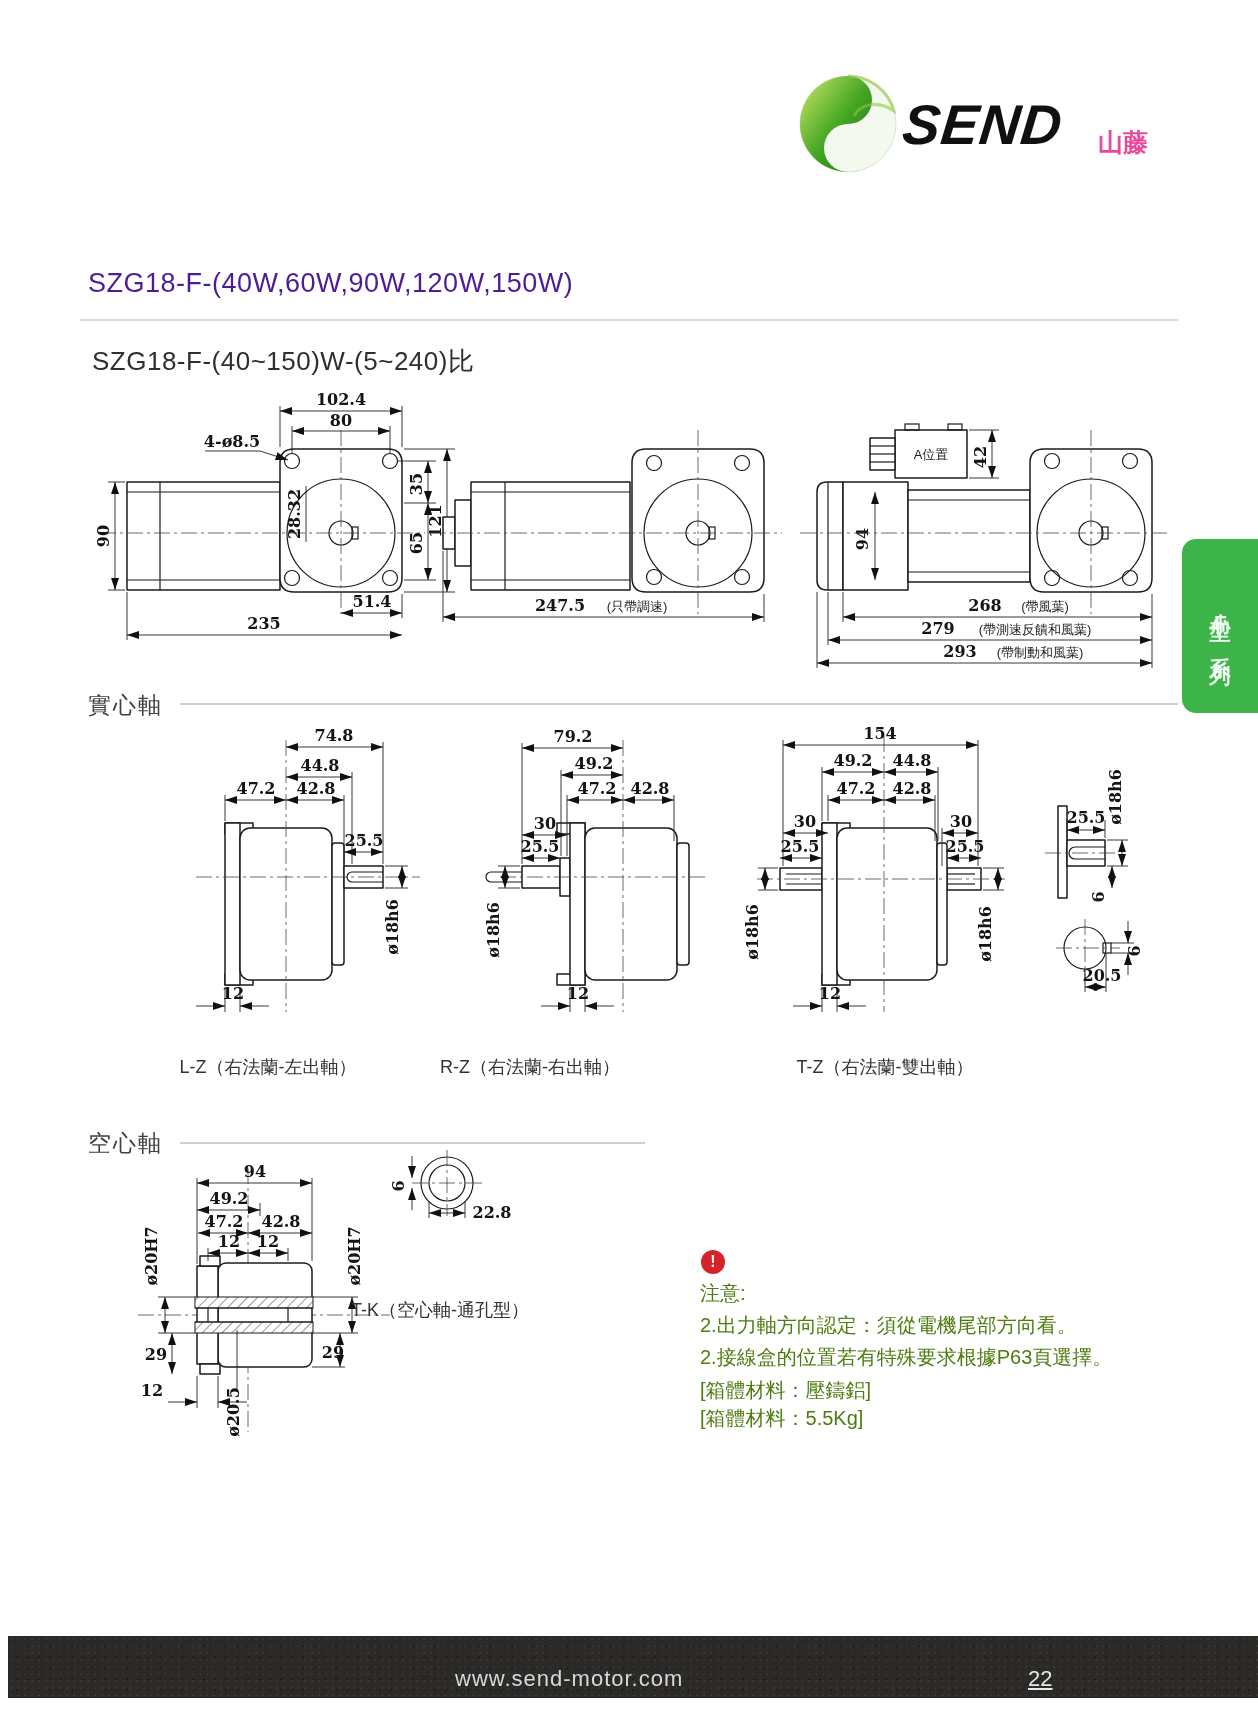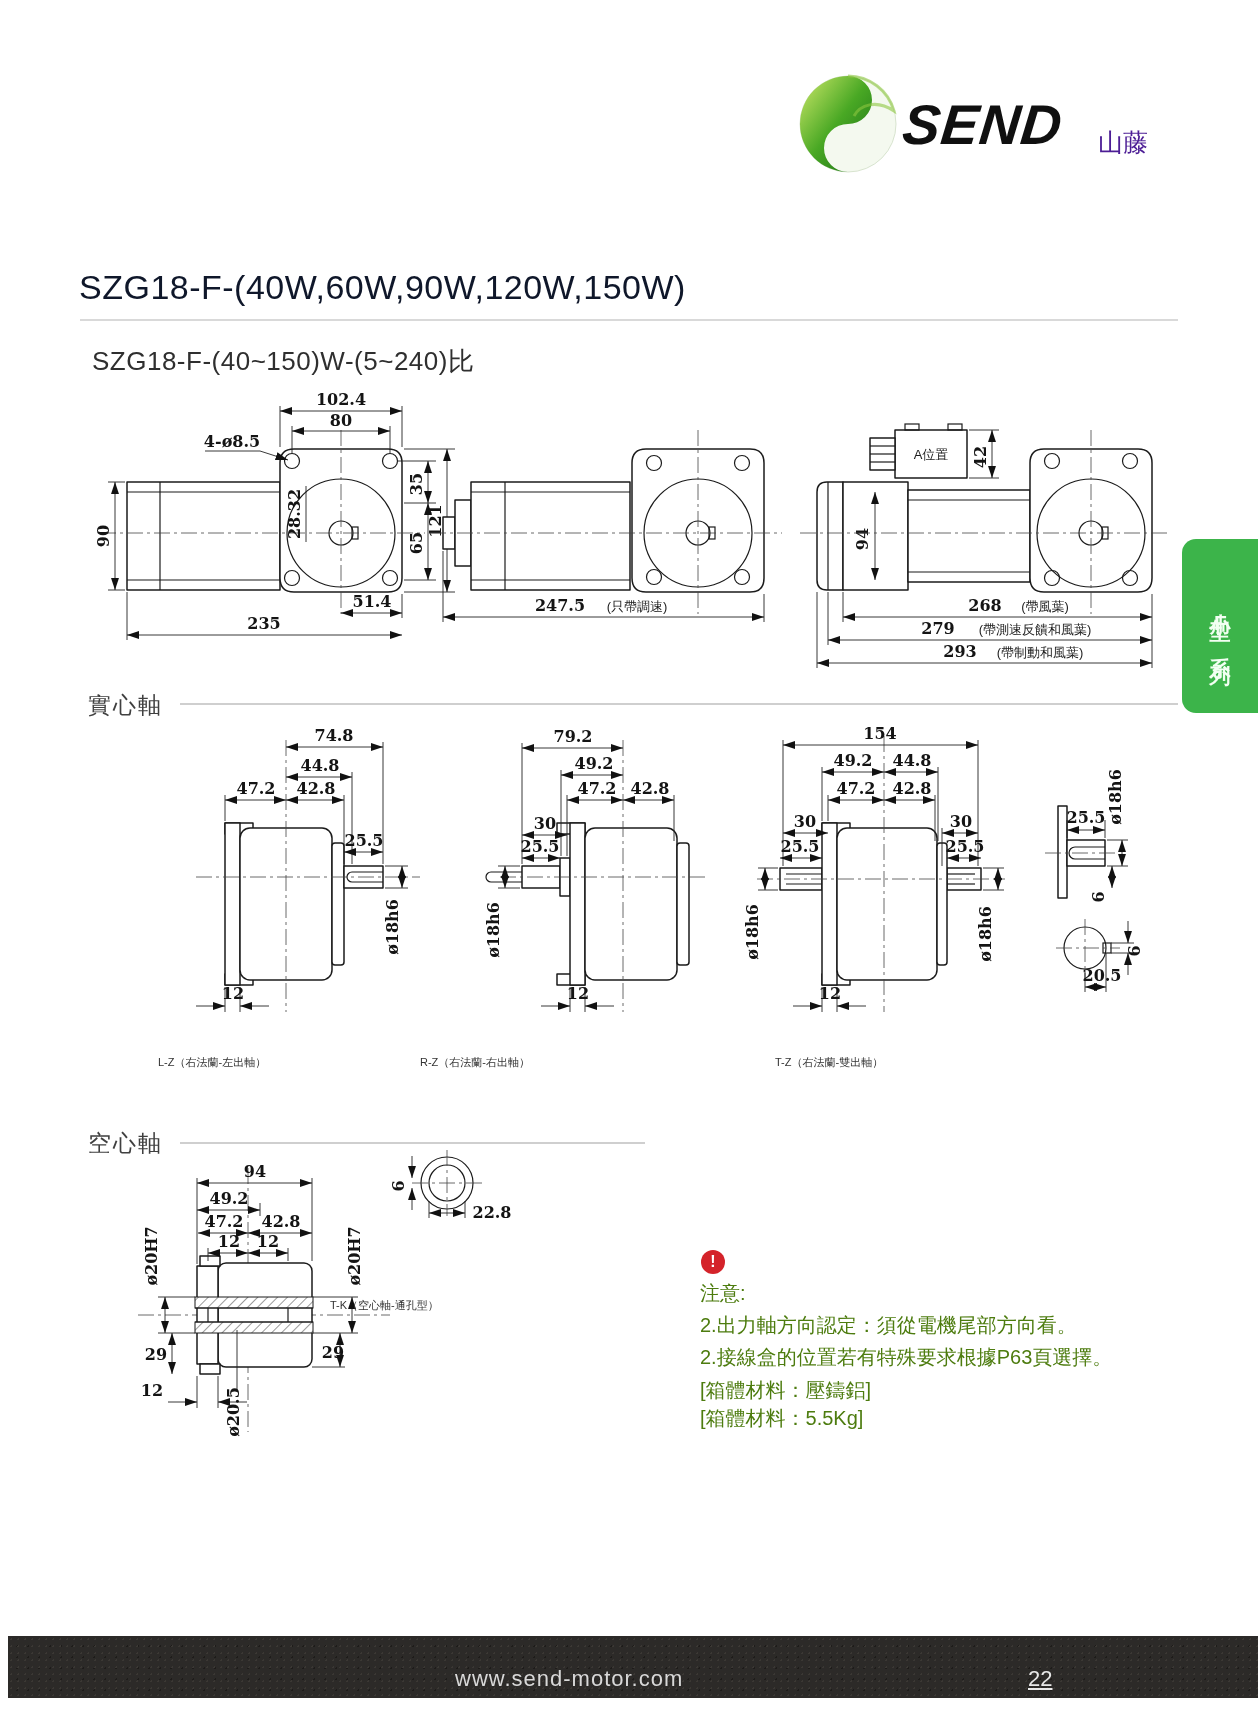--- a/index.html
+++ b/index.html
@@ -1,36 +1,36 @@
 <!DOCTYPE html>
 <html><head>
 <meta charset="utf-8">
 <style>
   html,body{margin:0;padding:0;background:#fff;}
   body{width:1258px;height:1719px;position:relative;overflow:hidden;
        font-family:"Liberation Sans",sans-serif;color:#222;}
   .abs{position:absolute;}
   
-  .doc-title{left:79px;top:268px;font-size:34px;color:#0f172a;letter-spacing:.5px;}
+  .doc-title{left:88px;top:268px;font-size:27px;color:#4c1d95;letter-spacing:.5px;}
   .title-rule{left:80px;top:319px;width:1098px;height:2px;background:#d9d9d9;}
   .doc-subtitle{left:92px;top:344px;font-size:26px;color:#2f2f2f;letter-spacing:.5px;}
   
   .brand-text{left:903px;top:92px;font-size:56px;font-weight:900;font-style:italic;
               color:#101010;letter-spacing:1px;transform:skewX(-6deg);}
-  .brand-cn{left:1098px;top:126px;font-size:25px;font-weight:normal;color:#4c1d95;}
+  .brand-cn{left:1098px;top:126px;font-size:25px;font-weight:bold;color:#ec4899;}
   
   .sec-h{font-size:23px;color:#404040;letter-spacing:2px;}
   .sec-line{height:2px;background:#cfcfcf;}
   
   .side-tab{left:1182px;top:539px;width:76px;height:174px;background:#3cb44a;
             border-radius:14px 0 0 14px;display:flex;align-items:center;justify-content:center;}
   .side-tab span{writing-mode:vertical-rl;text-orientation:upright;color:#f2fff2;
                  font-size:21px;letter-spacing:7px;font-weight:bold;}
   
-  .dw-label{width:220px;text-align:left;font-size:11px;color:#333;}
+  .dw-label{width:220px;text-align:center;font-size:18px;color:#333;}
   
   .note-icon{left:701px;top:1250px;width:24px;height:24px;border-radius:50%;background:#d4232a;
              color:#fff;font-weight:bold;font-size:16px;display:flex;align-items:center;justify-content:center;}
   .note-t{font-size:20px;color:#4d7c0f;}
   
   .footer{left:8px;top:1636px;width:1258px;height:62px;background-color:#2c2a28;
           background-image:radial-gradient(#3b3834 1px,transparent 1px),radial-gradient(#1e1c1a 1px,transparent 1px);
           background-size:7px 7px,11px 11px;background-position:0 0,4px 5px;}
   .footer-url{left:447px;top:1666px;font-size:22px;color:#d8d8d8;letter-spacing:1px;}
   .footer-page{left:1020px;top:1666px;font-size:22px;color:#e8e8e8;text-decoration:underline;}

